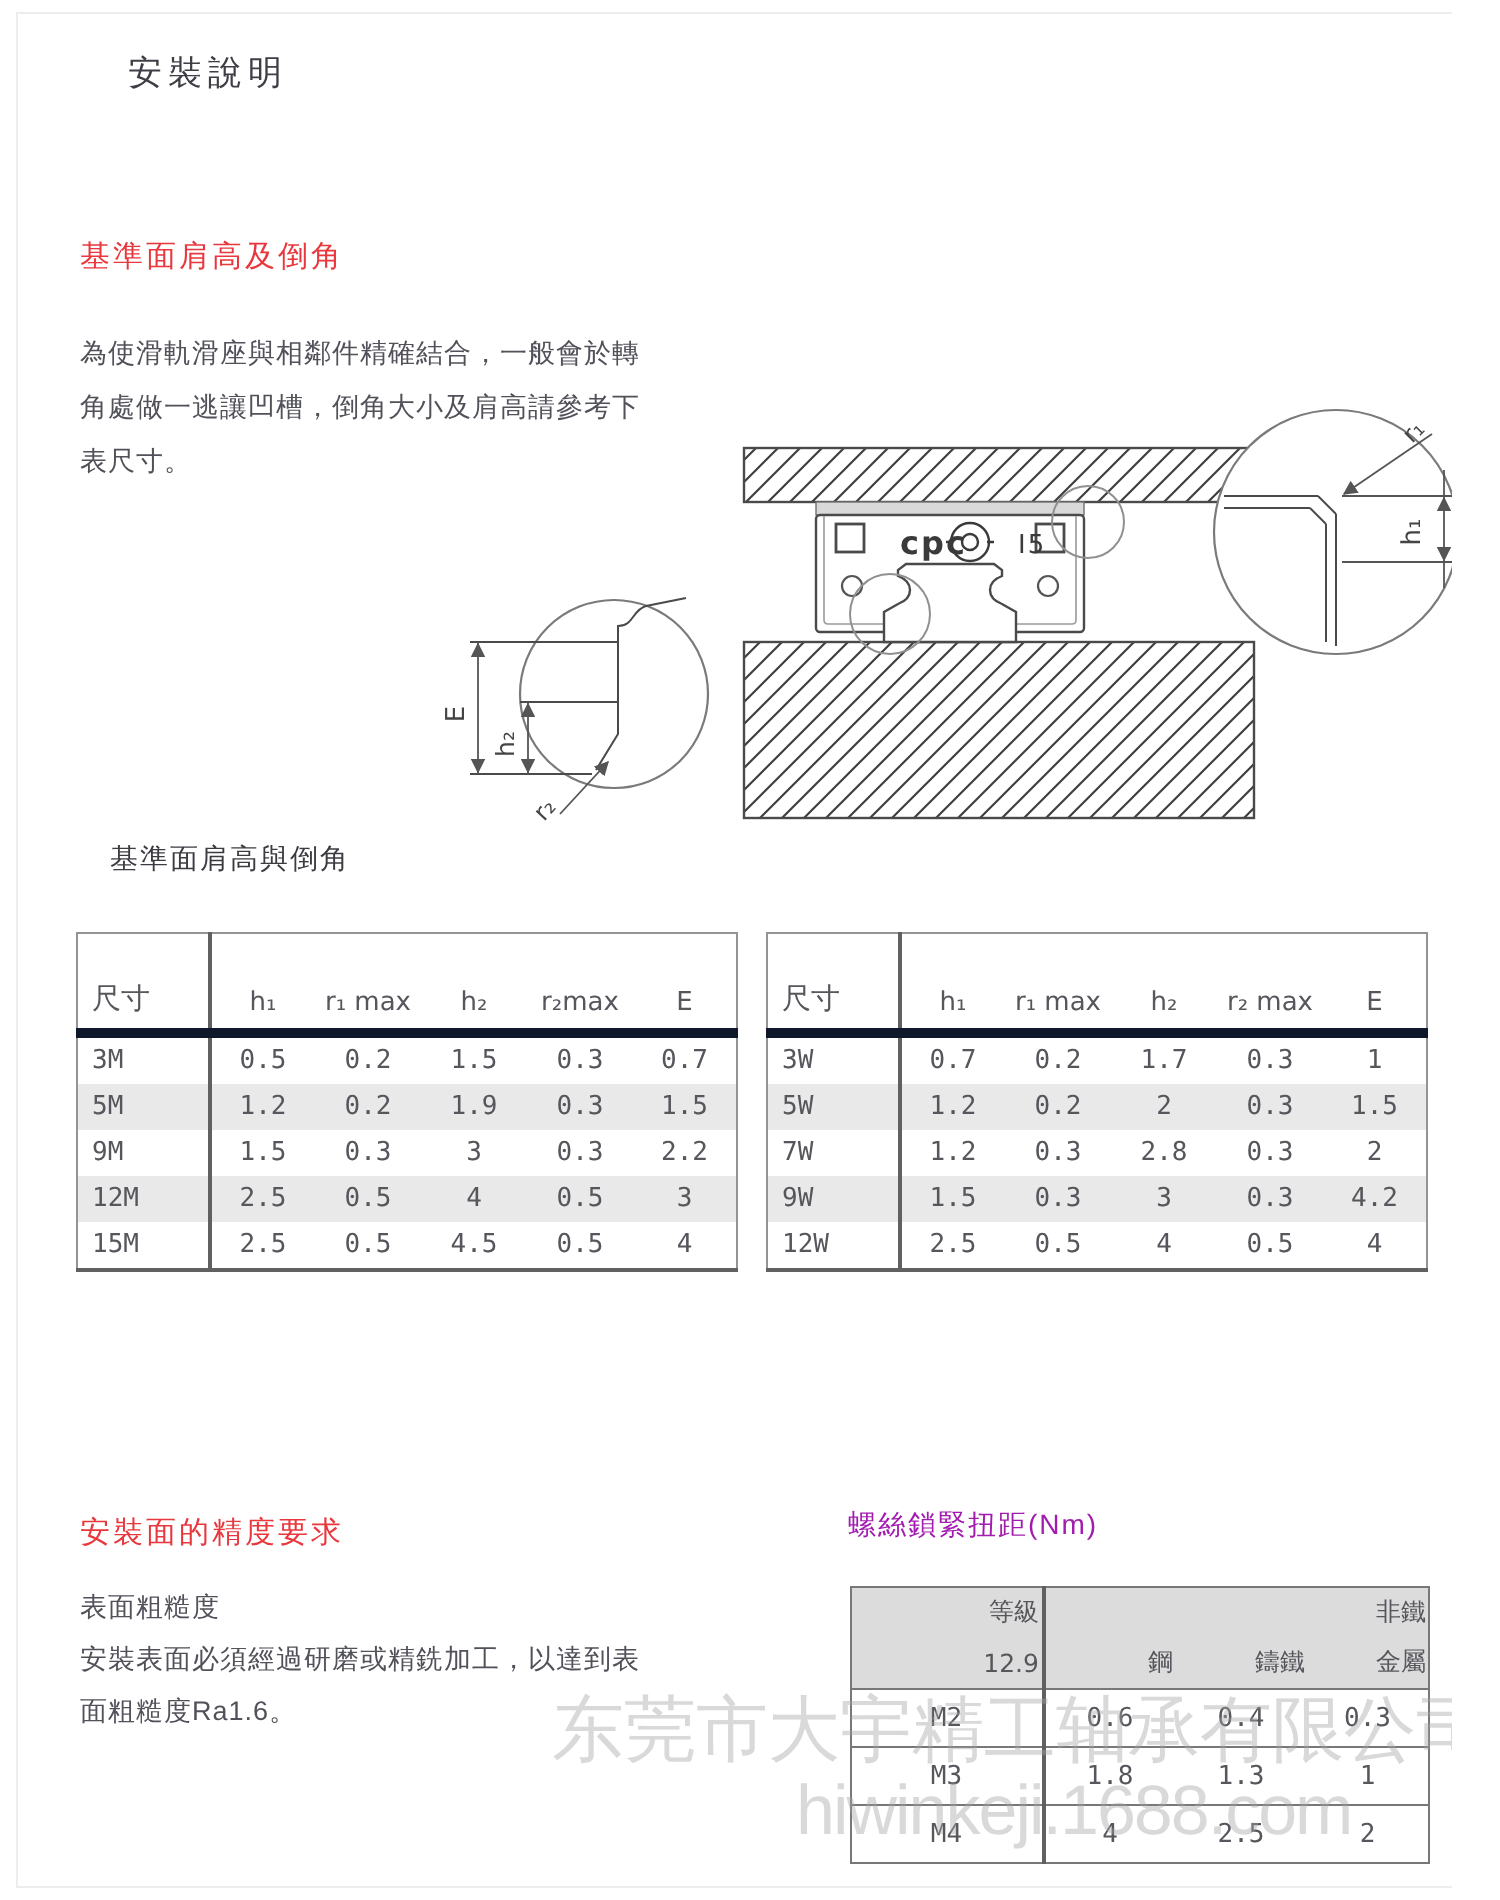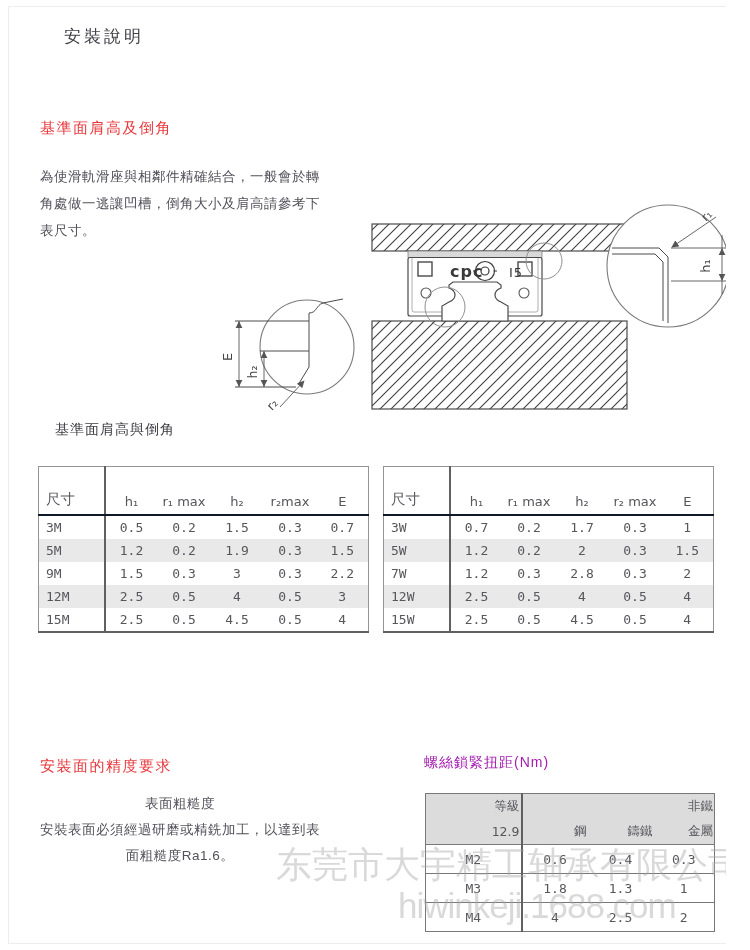--- a/index.html
+++ b/index.html
@@ -8,34 +8,34 @@
   .frame{position:absolute;left:8px;top:6px;width:733px;height:936px;border:1px solid #ededed;}
 
   .doc-title{position:absolute;left:64px;top:25px;font-size:17px;letter-spacing:3px;
              color:#3e3e46;font-weight:500;}
   .red-head{position:absolute;font-size:15px;color:var(--red,#e8383d);letter-spacing:1.5px;font-weight:500;}
   #shoulder-head{left:40px;top:119px;}
   #precision-head{left:40px;top:757px;}
 
   .body-text{position:absolute;font-size:13.5px;color:#51515a;letter-spacing:.5px;line-height:27px;}
   #shoulder-para{left:40px;top:163px;}
-  #rough-text{left:40px;top:791px;line-height:26px;text-align:center;}
+  #rough-text{left:40px;top:791px;line-height:26px;}
 
   .sub-head{position:absolute;font-size:14px;color:#3b3b42;letter-spacing:1px;}
   #dim-head{left:42px;top:421px;margin-left:13px;}
   #torque-head{left:424px;top:754px;color:#a21caf;font-weight:500;}
 
   #diagram{position:absolute;left:222px;top:204px;}
 
   .dimtable{position:absolute;top:466px;width:330px;border-collapse:collapse;table-layout:fixed;
             color:#56565c;border:1px solid #949494;border-bottom:2px solid #606060;background:#fff;}
   #rail-table{left:38px;}
   #wide-table{left:383px;}
   .dimtable th{font-weight:normal;vertical-align:bottom;padding:0 0 5px 0;height:42px;font-size:13px;
-               border-bottom:2px solid #0f172a;text-align:center;
+               border-bottom:5px solid #0f172a;text-align:center;
                font-family:"DejaVu Sans","Liberation Sans",sans-serif;margin-left:40px;}
   .dimtable th:first-child{text-align:left;padding-left:7px;font-size:14.5px;}
   .dimtable td{height:23px;text-align:center;font-size:13px;padding:0;
                font-family:"DejaVu Sans Mono","Liberation Mono",monospace;}
   .dimtable td:first-child{text-align:left;padding-left:7px;}
   .dimtable th:first-child,.dimtable td:first-child{border-right:2px solid #606060;}
   .dimtable tbody tr:nth-child(even){background:var(--alt,#e9e9e9);}
 
   .tq{position:absolute;left:425px;top:793px;width:289px;border-collapse:collapse;table-layout:fixed;
       color:#56565c;border:1px solid #787878;background:#fff;}
@@ -256,32 +256,32 @@
         </tr>
         <tr>
           <td>7W</td>
           <td>1.2</td>
           <td>0.3</td>
           <td>2.8</td>
           <td>0.3</td>
           <td>2</td>
         </tr>
         <tr>
+          <td>9W</td>
+          <td>1.5</td>
+          <td>0.3</td>
+          <td>3</td>
+          <td>0.3</td>
+          <td>4.2</td>
+        </tr>
+        <tr>
           <td>12W</td>
           <td>2.5</td>
           <td>0.5</td>
           <td>4</td>
-          <td>0.5</td>
-          <td>4</td>
-        </tr>
-        <tr>
-          <td>15W</td>
-          <td>2.5</td>
-          <td>0.5</td>
-          <td>4.5</td>
           <td>0.5</td>
           <td>4</td>
         </tr>
       </tbody>
   </table>
 
   <div class="red-head" id="precision-head">安裝面的精度要求</div>
 
   <div class="body-text" id="rough-text">
     <div>表面粗糙度</div>

